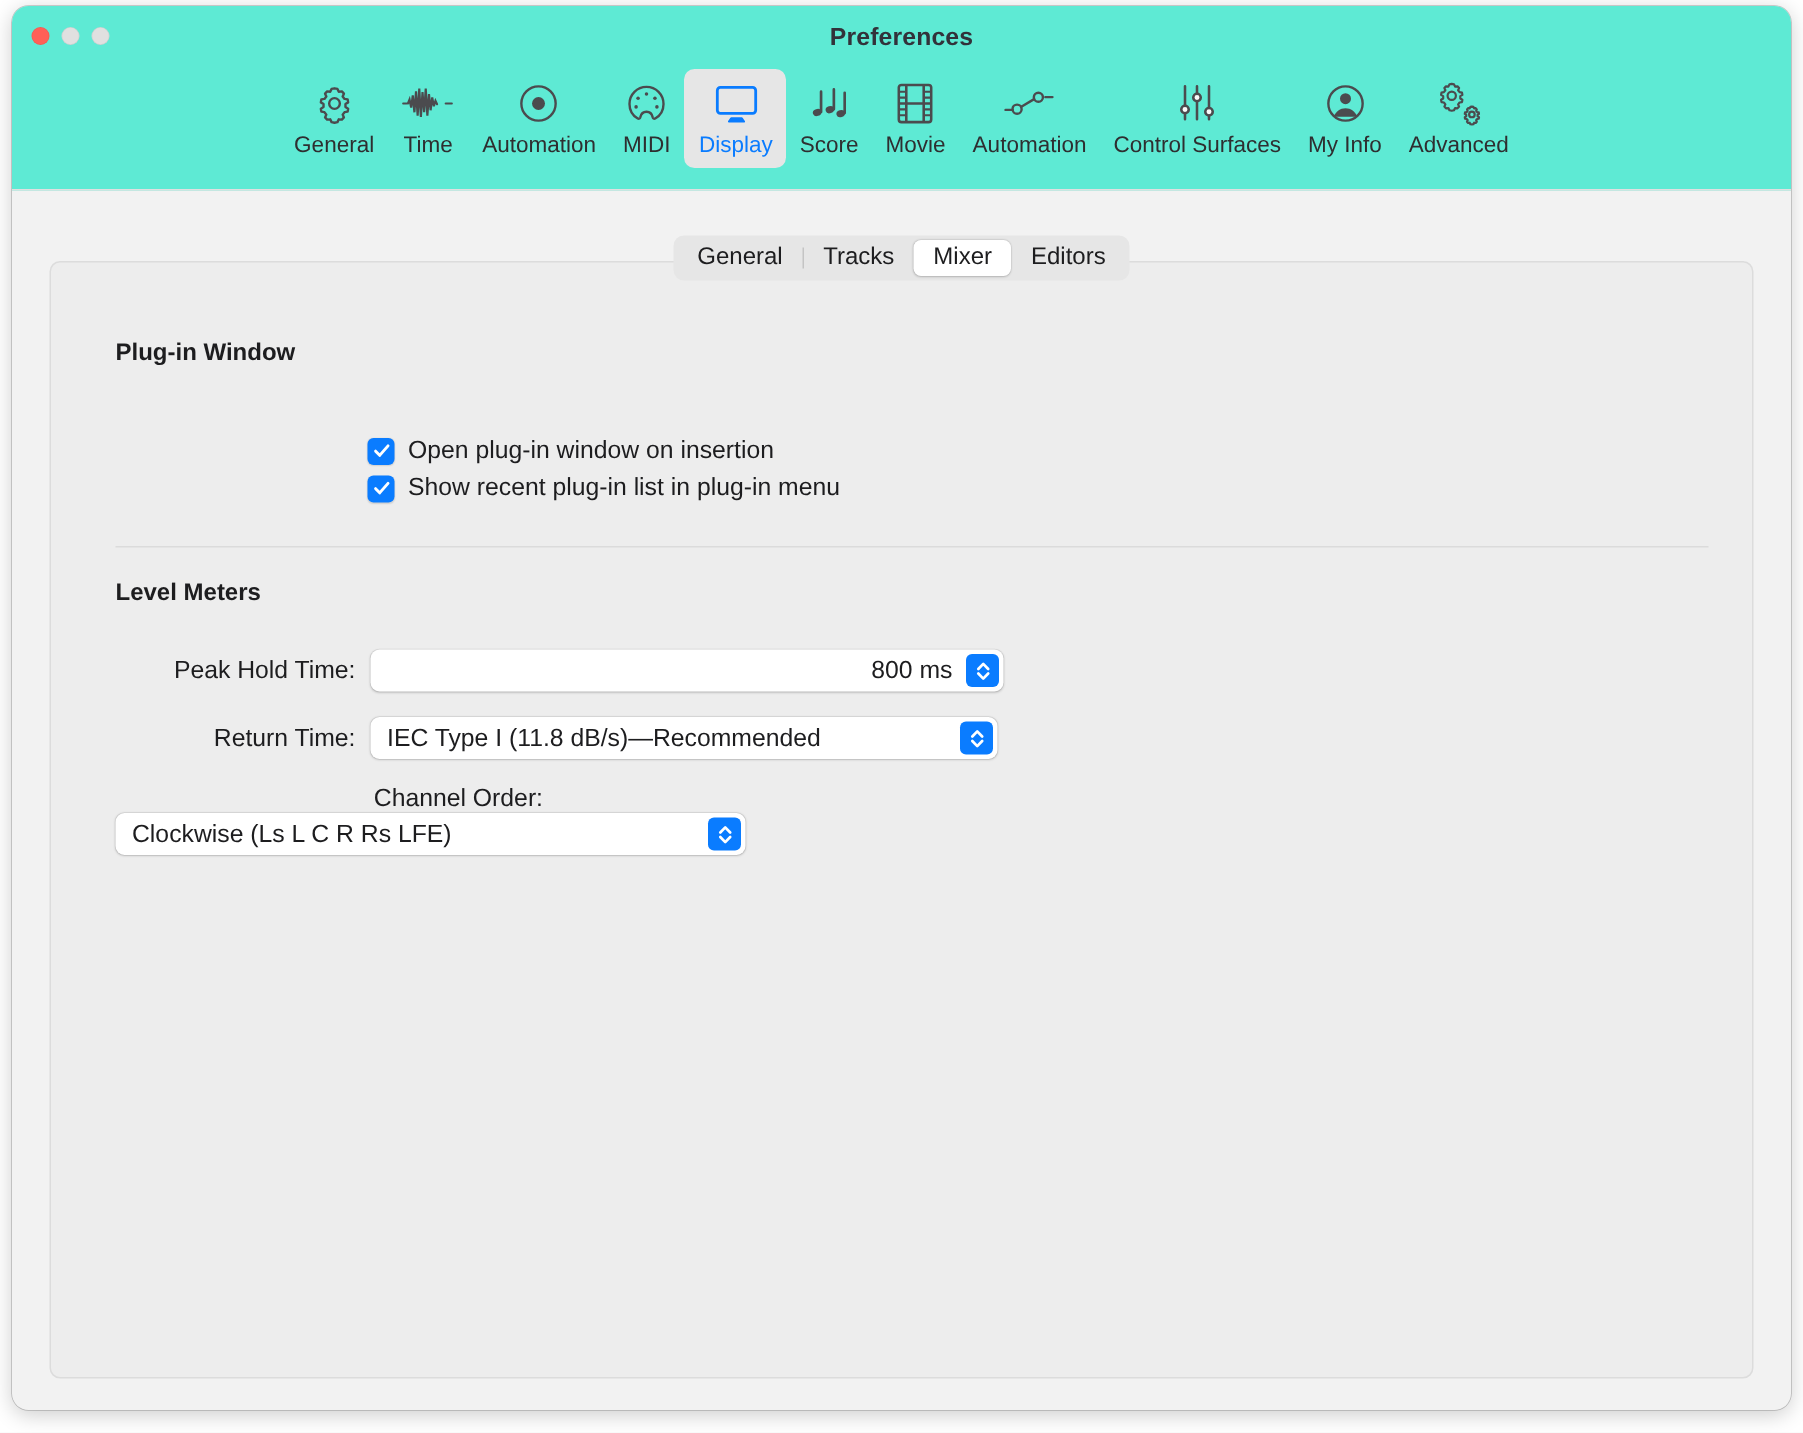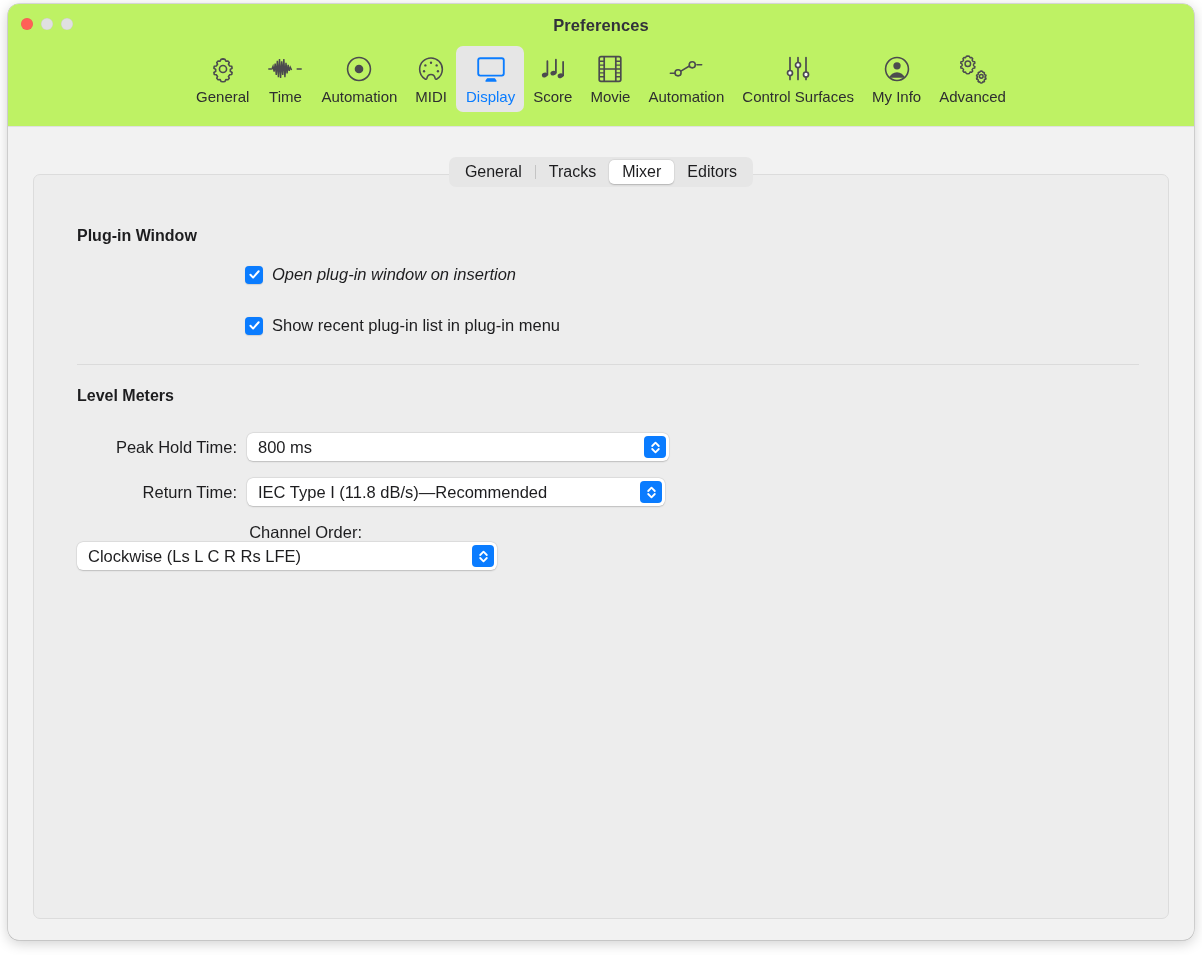--- a/index.html
+++ b/index.html
@@ -23,21 +23,21 @@
     box-shadow: 0 3px 14px rgba(0,0,0,0.20), 0 0 0 0.5px rgba(0,0,0,0.22);
     overflow: hidden;
   }
 
   
   #toolbar {
     position: absolute;
     left: 0; top: 0;
     width: 100%;
     height: 123px;
-    background: #bef264;
+    background: #5eead4;
     border-bottom: 1px solid #e0e0e0;
     box-sizing: border-box;
   }
 
   #traffic-lights {
     position: absolute;
     left: 13px;
     top: 14px;
     display: flex;
     gap: 8px;
@@ -173,21 +173,21 @@
     background: #dbdbdb;
   }
 
   
   .check-row {
     position: absolute;
     display: flex;
     align-items: center;
     gap: 9px;
   }
-  #check-row-1 { left: 211px; top: 90px; font-style: italic; }
+  #check-row-1 { left: 211px; top: 116px; }
   #check-row-2 { left: 211px; top: 141px; }
 
   .checkbox {
     width: 18px;
     height: 18px;
     border-radius: 4px;
     background: #0a7cff;
     display: flex;
     align-items: center;
     justify-content: center;
@@ -242,21 +242,21 @@
     top: 3px;
     width: 22px;
     height: 22px;
     border-radius: 4px;
     background: #0a7cff;
     display: flex;
     align-items: center;
     justify-content: center;
   }
 
-  #popup-1 { width: 422px; }
+  #popup-1 { width: 422px; justify-content: flex-end; }
   #popup-2 { width: 418px; text-align: center; }
   #popup-3 { width: 420px; }
 </style>
 </head>
 <body>
 
 <div id="window">
 
   <div id="toolbar">
 

